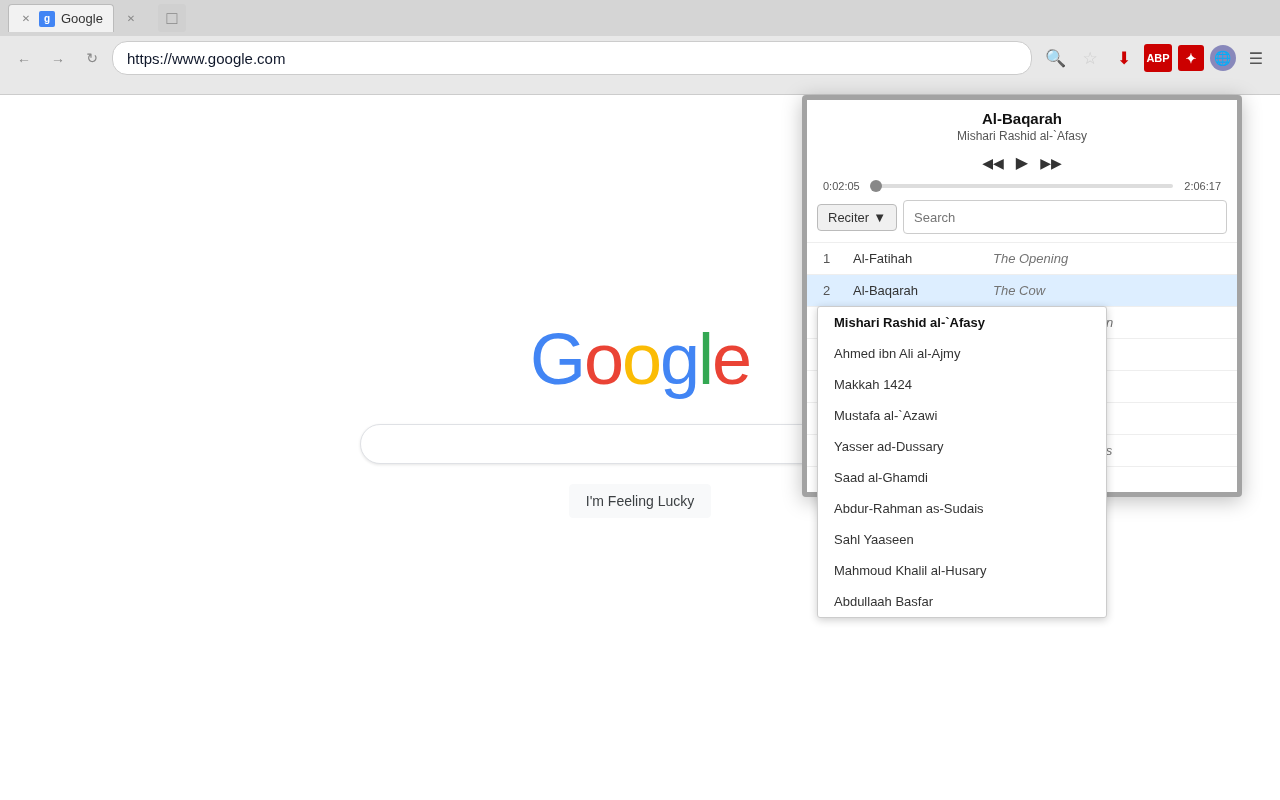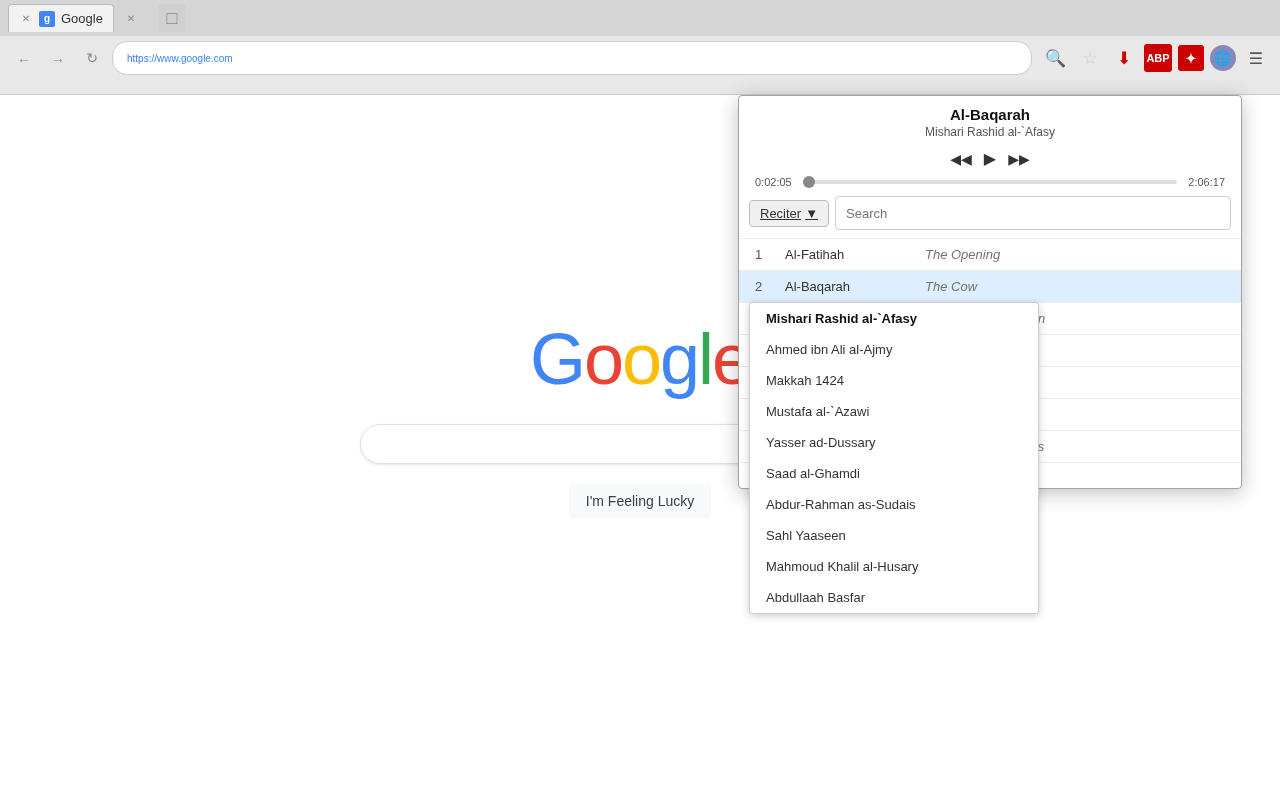--- a/index.html
+++ b/index.html
@@ -84,23 +84,23 @@
       color: #888;
       font-size: 14px;
       display: flex; align-items: center; justify-content: center;
     }
     .address-input {
       flex: 1;
       height: 30px;
       border: 1px solid #ccc;
       border-radius: 15px;
       padding: 16px 14px;
-      font-size: 10px;
+      font-size: 15px;
       background: white;
-      color: #3b82f6;
+      color: #0f172a;
     }
     .toolbar-icons {
       display: flex;
       align-items: center;
       gap: 6px;
       margin-left: 4px;
     }
     .toolbar-icon {
       width: 28px; height: 28px;
       border-radius: 3px;
@@ -171,23 +171,23 @@
       font-size: 14px;
       color: #3c4043;
       cursor: pointer;
     }
 
     
     .quran-player {
       position: absolute;
       top: 95px;
       right: 38px;
-      width: 504px;
+      width: 440px;
       background: white;
-      border: 1px solid #a3a3a3;
+      border: 5px solid #a3a3a3;
       border-radius: 4px;
       box-shadow: 0 4px 20px rgba(0,0,0,0.25);
       z-index: 100;
     }
 
     
     .player-header {
       padding: 10px 16px 4px;
       text-align: center;
     }
@@ -267,21 +267,20 @@
       padding: 5px 10px;
       background: #f0f0f0;
       border: 1px solid #bbb;
       border-radius: 4px;
       font-size: 13px;
       color: #333;
       cursor: pointer;
       display: flex;
       align-items: center;
       gap: 4px;
-      text-decoration: underline;
     }
     .search-input-player {
       flex: 1;
       height: 30px;
       border: 1px solid #ccc;
       border-radius: 4px;
       padding: 16px 10px;
       font-size: 13px;
       outline: none;
       color: #8b5cf6;

